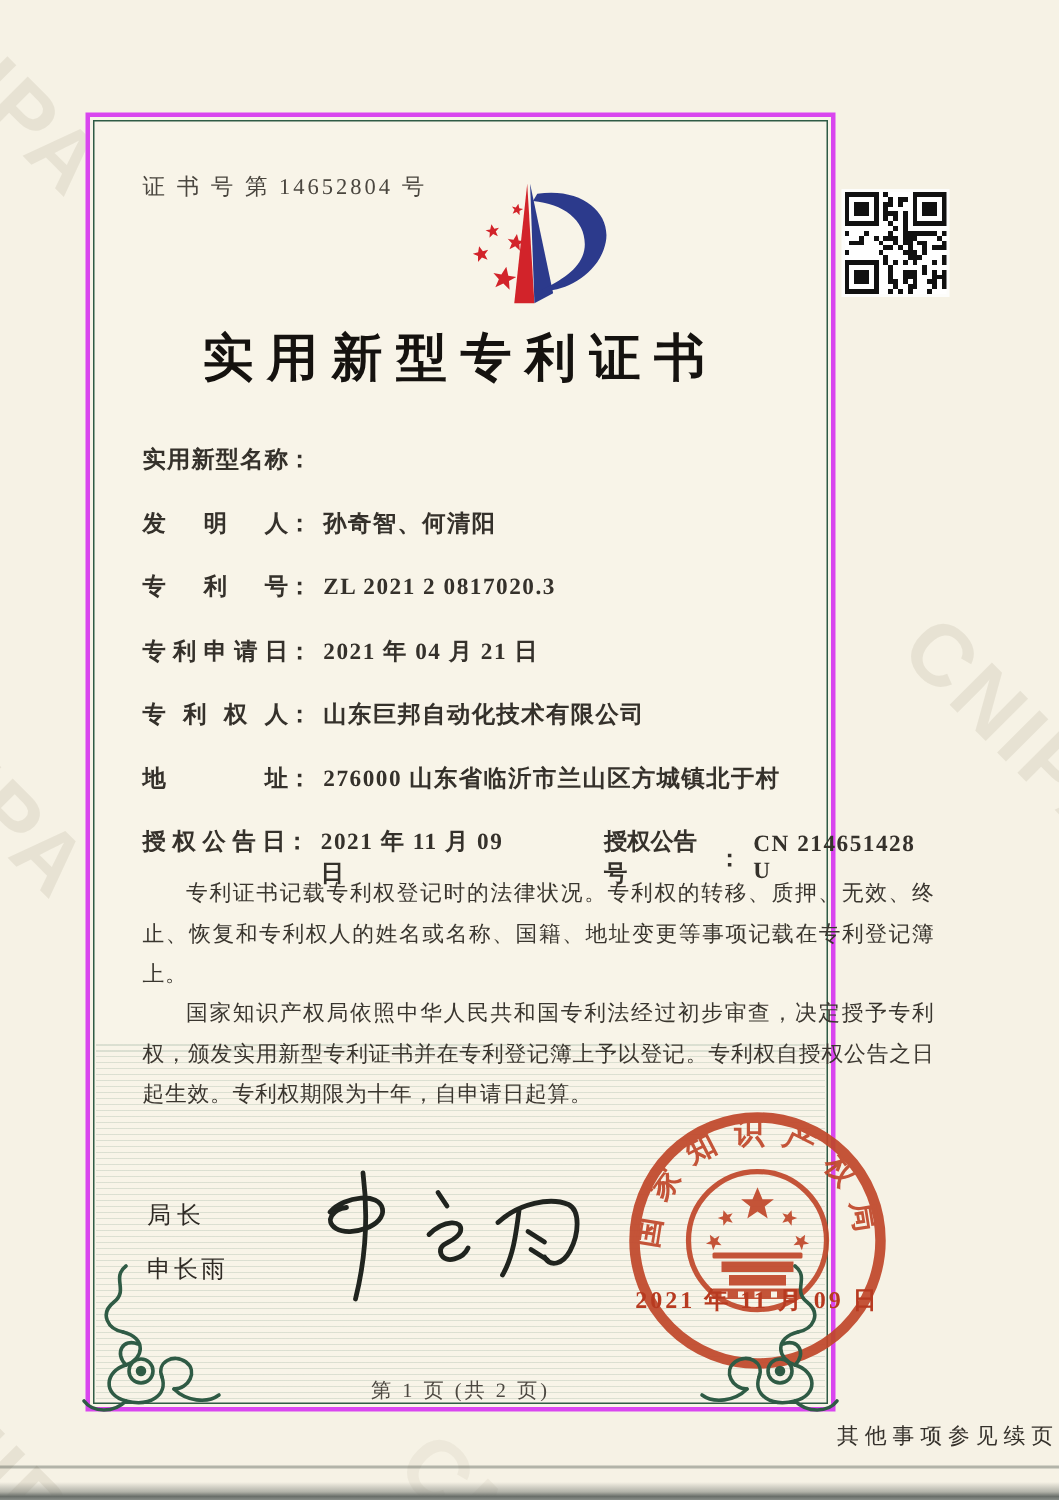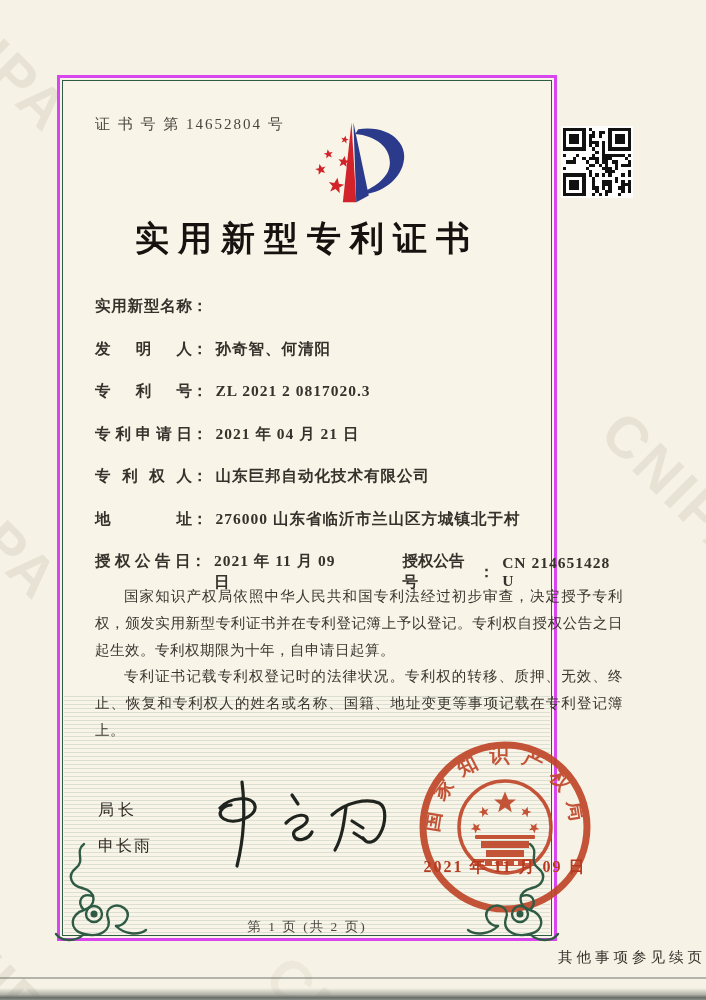--- a/index.html
+++ b/index.html
@@ -277,22 +277,22 @@
       <span class="val">2021 年 11 月 09 日</span>
       <span class="pair2">
         <span>授权公告号</span>
           <span class="colon">：</span>
         <span class="val">CN 214651428 U</span>
       </span>
     </div>
   </div>
 
   <div class="paragraphs">
+    <p>专利证书记载专利权登记时的法律状况。专利权的转移、质押、无效、终止、恢复和专利权人的姓名或名称、国籍、地址变更等事项记载在专利登记簿上。</p>
     <p>国家知识产权局依照中华人民共和国专利法经过初步审查，决定授予专利权，颁发实用新型专利证书并在专利登记簿上予以登记。专利权自授权公告之日起生效。专利权期限为十年，自申请日起算。</p>
-    <p>专利证书记载专利权登记时的法律状况。专利权的转移、质押、无效、终止、恢复和专利权人的姓名或名称、国籍、地址变更等事项记载在专利登记簿上。</p>
   </div>
 
   <div class="sign-label sign-title">局长</div>
   <div class="sign-label sign-name">申长雨</div>
 
   <svg class="signature" viewBox="0 0 210 115" fill="none" stroke="#20241f" stroke-width="3.2" stroke-linecap="round" stroke-linejoin="round">
     <path d="M52,16 C55,40 55,68 47,100"></path>
     <path d="M30,42 C40,31 63,29 65,40 C67,51 44,59 34,53 C26,48 32,40 41,39"></path>
     <path d="M102,29 l6,9"></path>
     <path d="M96,57 C106,47 119,47 117,55 C114,63 101,62 104,70 C107,77 119,73 122,66"></path>

